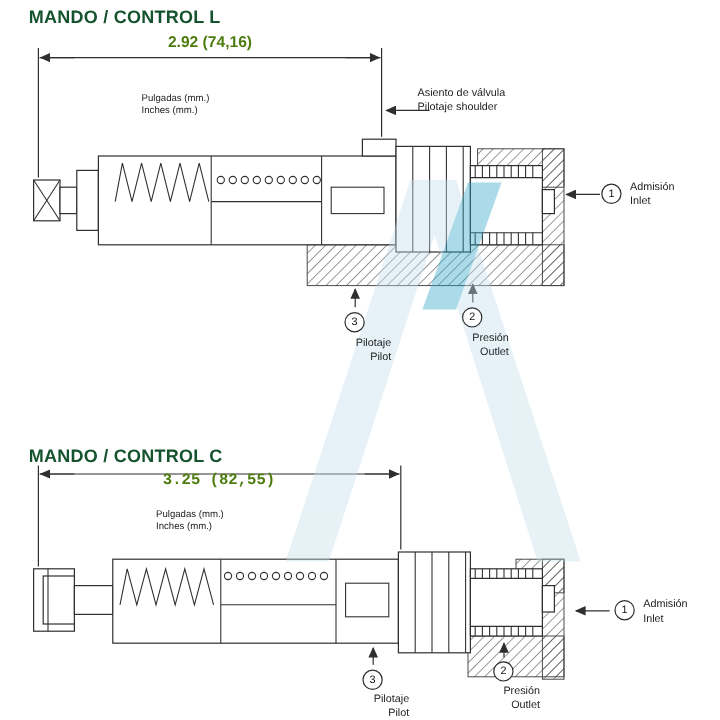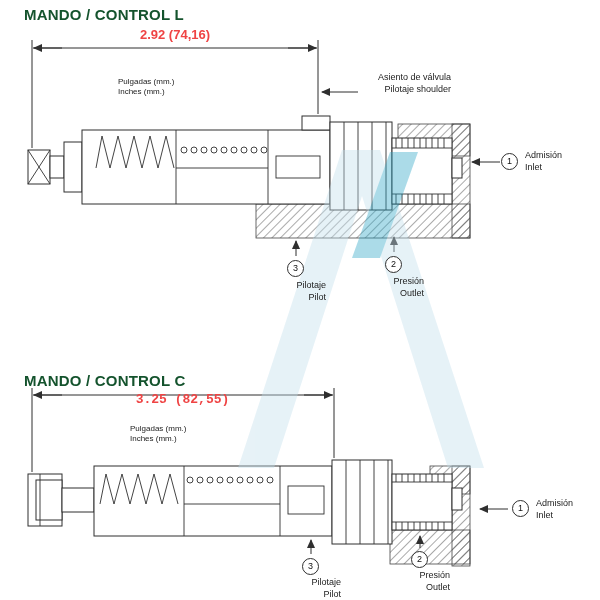--- a/index.html
+++ b/index.html
@@ -4,21 +4,21 @@
 <style>
   * { margin:0; padding:0; box-sizing:border-box; }
   html,body { width:600px; height:600px; }
   body {
     position:relative; background:#ffffff; overflow:hidden;
     font-family:"Liberation Sans", sans-serif; color:#1a1a1a;
   }
   .abs { position:absolute; }
   svg.canvas { position:absolute; left:0; top:0; }
   .title { font-size:15px; font-weight:bold; color:#14532d; letter-spacing:.2px; }
-  .dim-number { font-size:13px; font-weight:bold; color:#ef4444; text-align:center; }
+  .dim-number { font-size:13px; font-weight:bold; color:#4d7c0f; text-align:center; }
   .small { font-size:8px; line-height:10px; color:#222;margin-top:25px; }
   .label { font-size:9px; line-height:11.5px; color:#222; }
   .center { text-align:right; }
   .port-circle {
     width:17px; height:17px; border:1px solid #2f2f2f; border-radius:50%;
     background:#fff; font-size:9px; line-height:15px; text-align:center; color:#111;
   }
 </style>
 </head>
 <body>
@@ -189,21 +189,21 @@
 </svg>
 
 <div class="abs title" style="left:24px; top:6px;">MANDO / CONTROL L</div>
 
 <div class="abs dim-number" style="left:30px; top:27px; width:290px;">2.92 (74,16)</div>
 <div class="abs small" style="left:118px; top:52px;">
   <div>Pulgadas (mm.)</div>
   <div>Inches (mm.)</div>
 </div>
 
-<div class="abs label" style="left:378px; top:72px;text-align:right;">
+<div class="abs label" style="left:348px; top:72px;">
   <div>Asiento de válvula</div>
   <div>Pilotaje shoulder</div>
 </div>
 
 <div class="abs port-circle" style="left:501px; top:153px;">1</div>
 <div class="abs label" style="left:525px; top:150px;">
   <div>Admisión</div>
   <div>Inlet</div>
 </div>
 

